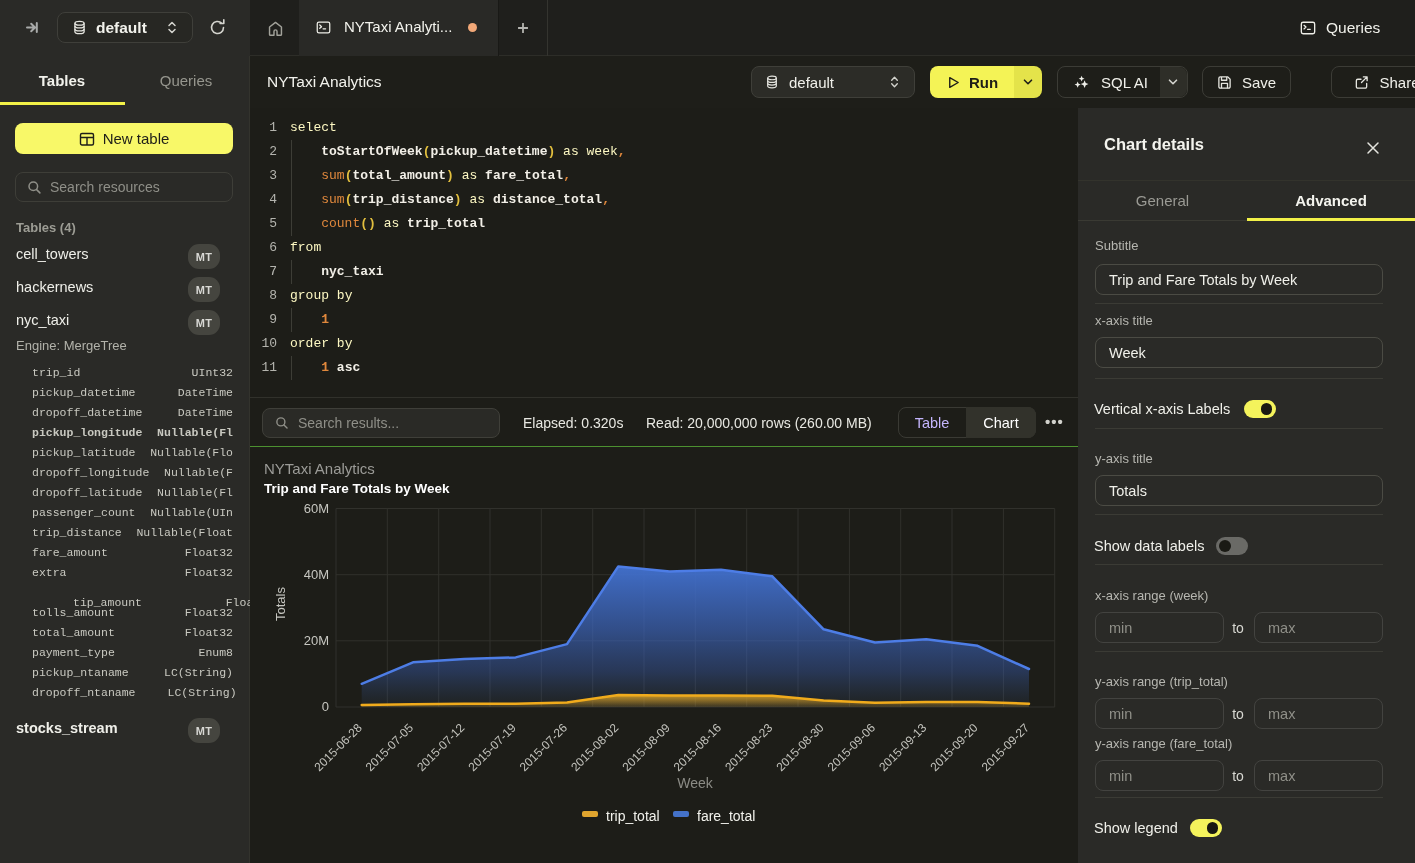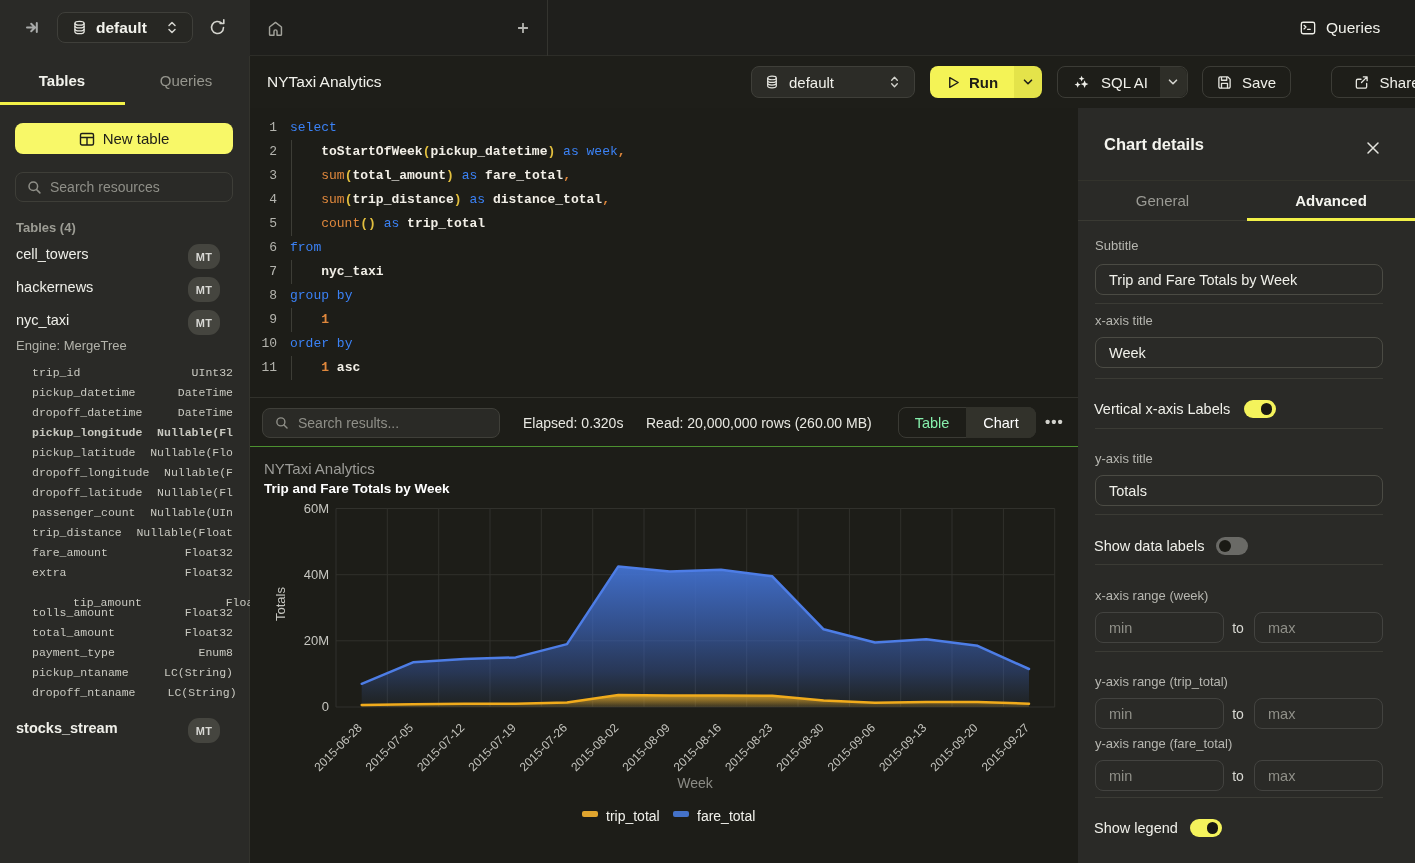--- a/index.html
+++ b/index.html
@@ -19,21 +19,21 @@
 .mt { position:absolute; right:29px; width:32px; height:25px; background:#45453f; border-radius:11px; color:#d8d8d4; font-size:11px; font-weight:600; display:flex; align-items:center; justify-content:center; letter-spacing:.3px;}
 .trow { position:absolute; left:16px; color:#efefe9; font-size:14.5px; }
 .colrow { position:absolute; left:32px; width:201px; font-family:"Liberation Mono",monospace; font-size:11.5px; color:#c9c9c1; display:flex; justify-content:space-between; white-space:pre;}
 
 #qheader { position:absolute; left:250px; top:56px; width:1165px; height:52px; background:#1e1e19; }
 .btn { position:absolute; top:10px; height:32px; border-radius:8px; display:flex; align-items:center; font-size:15px; color:#f0f0ea; }
 
 #editor { position:absolute; left:250px; top:108px; width:830px; height:292px; background:#1d1d18; }
 #lnums { position:absolute; left:0; top:8px; width:27px; text-align:right; font-family:"Liberation Mono",monospace; font-size:13px; line-height:24px; color:#b4b4ae; }
 #code { position:absolute; left:40px; top:8px; font-family:"Liberation Mono",monospace; font-size:13px; line-height:24px; color:#f2efe7; white-space:pre; }
-#code .k { color:#3b82f6; }
+#code .k { color:#fef9c3; }
 #code .f { color:#e0883c; }
 #code .p { color:#e2bf3e; font-weight:bold; }
 #code .w { color:#f2efe7; font-weight:bold; }
 #code .o { color:#e0883c; font-weight:bold; }
 .iguide { position:absolute; left:41px; width:1px; background:#3d3d36; }
 
 #resbar { position:absolute; left:250px; top:397px; width:830px; height:48px; background:#1d1d18; border-top:1px solid #31312b; }
 #greenline { position:absolute; left:250px; top:446px; width:830px; height:2px; background:#4c9130; }
 
 #chart { position:absolute; left:250px; top:447px; width:830px; height:416px; background:#1d1d18; }
@@ -63,20 +63,28 @@
   <div class="abs" style="left:96px;top:19px;font-size:15.5px;font-weight:600;color:#f2f2ec;">default</div>
   <svg class="abs" style="left:165px;top:20px" width="14" height="15" viewBox="0 0 14 15" fill="none" stroke="#d4d4ce" stroke-width="1.5" stroke-linecap="round" stroke-linejoin="round">
         <path d="M4 5.5L7 2.5l3 3M4 9.5l3 3 3-3"></path>
       </svg>
   <svg class="abs" style="left:208px;top:18px" width="19" height="19" viewBox="0 0 19 19" fill="none" stroke="#d4d4ce" stroke-width="1.6" stroke-linecap="round">
         <path d="M15.5 9.5a6 6 0 1 1-1.76-4.24"></path>
         <path d="M15.8 1.8v3.7h-3.7" stroke-linejoin="round"></path>
       </svg>
 </div>
 <div id="tabstrip"></div>
+<div id="activetab">
+  <svg class="abs" style="left:17px;top:20px" width="15" height="15" viewBox="0 0 18 18" fill="none" stroke="#eeeee8" stroke-width="1.5" stroke-linecap="round" stroke-linejoin="round">
+        <rect x="1.5" y="2.5" width="15" height="13" rx="2"></rect>
+        <path d="M4.5 6l2.2 2-2.2 2M8.5 10.5h3"></path>
+      </svg>
+  <div class="abs" style="left:45px;top:18px;font-size:15px;color:#f2f2ec;">NYTaxi Analyti...</div>
+  <div class="abs" style="left:169px;top:23px;width:9px;height:9px;border-radius:50%;background:#f2a878;"></div>
+</div>
   <svg class="abs" style="left:1300px;top:20px" width="16" height="16" viewBox="0 0 18 18" fill="none" stroke="#eeeee8" stroke-width="1.5" stroke-linecap="round" stroke-linejoin="round">
       <rect x="1.5" y="2.5" width="15" height="13" rx="2"></rect>
       <path d="M4.5 6l2.2 2-2.2 2M8.5 10.5h3"></path>
     </svg>
   <div class="abs" style="left:1326px;top:19px;font-size:15.5px;color:#f0f0ea;">Queries</div>
 <svg class="abs" style="left:267px;top:20px" width="17" height="17" viewBox="0 0 20 20" fill="none" stroke="#a2a29a" stroke-width="1.7" stroke-linecap="round" stroke-linejoin="round">
       <path d="M3 8.2L10 2.8l7 5.4V17a1 1 0 0 1-1 1h-4.2v-4.6a1.8 1.8 0 0 0-3.6 0V18H4a1 1 0 0 1-1-1z"></path>
     </svg>
 <svg class="abs" style="left:518px;top:23px" width="10" height="10" viewBox="0 0 10 10" fill="none" stroke="#b4b4b0" stroke-width="1.8" stroke-linecap="round">
       <path d="M5 0.5v9M0.5 5h9"></path>
@@ -202,21 +210,21 @@
     <svg width="14" height="14" viewBox="0 0 15 15" fill="none" stroke="#8f8f88" stroke-width="1.5" stroke-linecap="round">
           <circle cx="6.3" cy="6.3" r="4.3"></circle>
           <path d="M9.6 9.6l3.3 3.3"></path>
         </svg>
     Search results...
   </div>
   <div class="abs" style="left:273px;top:17px;font-size:14px;color:#e8e8e2;">Elapsed: 0.320s</div>
   <div class="abs" style="left:396px;top:17px;font-size:14px;color:#e8e8e2;">Read: 20,000,000 rows (260.00 MB)</div>
   <div class="abs" style="left:648px;top:9px;width:138px;height:31px;border:1px solid #3a3a34;border-radius:8px;"></div>
   <div class="abs" style="left:716px;top:9px;width:70px;height:31px;background:#32322b;border-radius:0 8px 8px 0;"></div>
-  <div class="abs" style="left:648px;top:9px;width:68px;height:31px;display:flex;align-items:center;justify-content:center;font-size:14.5px;color:#86efac;">Table</div>
+  <div class="abs" style="left:648px;top:9px;width:68px;height:31px;display:flex;align-items:center;justify-content:center;font-size:14.5px;color:#c4b5fd;">Table</div>
   <div class="abs" style="left:716px;top:9px;width:70px;height:31px;display:flex;align-items:center;justify-content:center;font-size:14.5px;color:#ffffff;font-weight:500;">Chart</div>
   <div class="abs" style="left:795px;top:15px;font-size:15px;color:#d2d2cc;letter-spacing:1px;font-weight:bold;">•••</div>
 </div>
 <div id="greenline"></div>
 <div id="chart">
 <svg width="830" height="416" viewBox="0 0 830 416" font-family="Liberation Sans,sans-serif">
 <defs>
 <linearGradient id="gb" x1="0" y1="119" x2="0" y2="260" gradientUnits="userSpaceOnUse">
   <stop offset="0" stop-color="#4271cf" stop-opacity="0.96"></stop>
   <stop offset="0.45" stop-color="#3e6ac8" stop-opacity="0.64"></stop>

